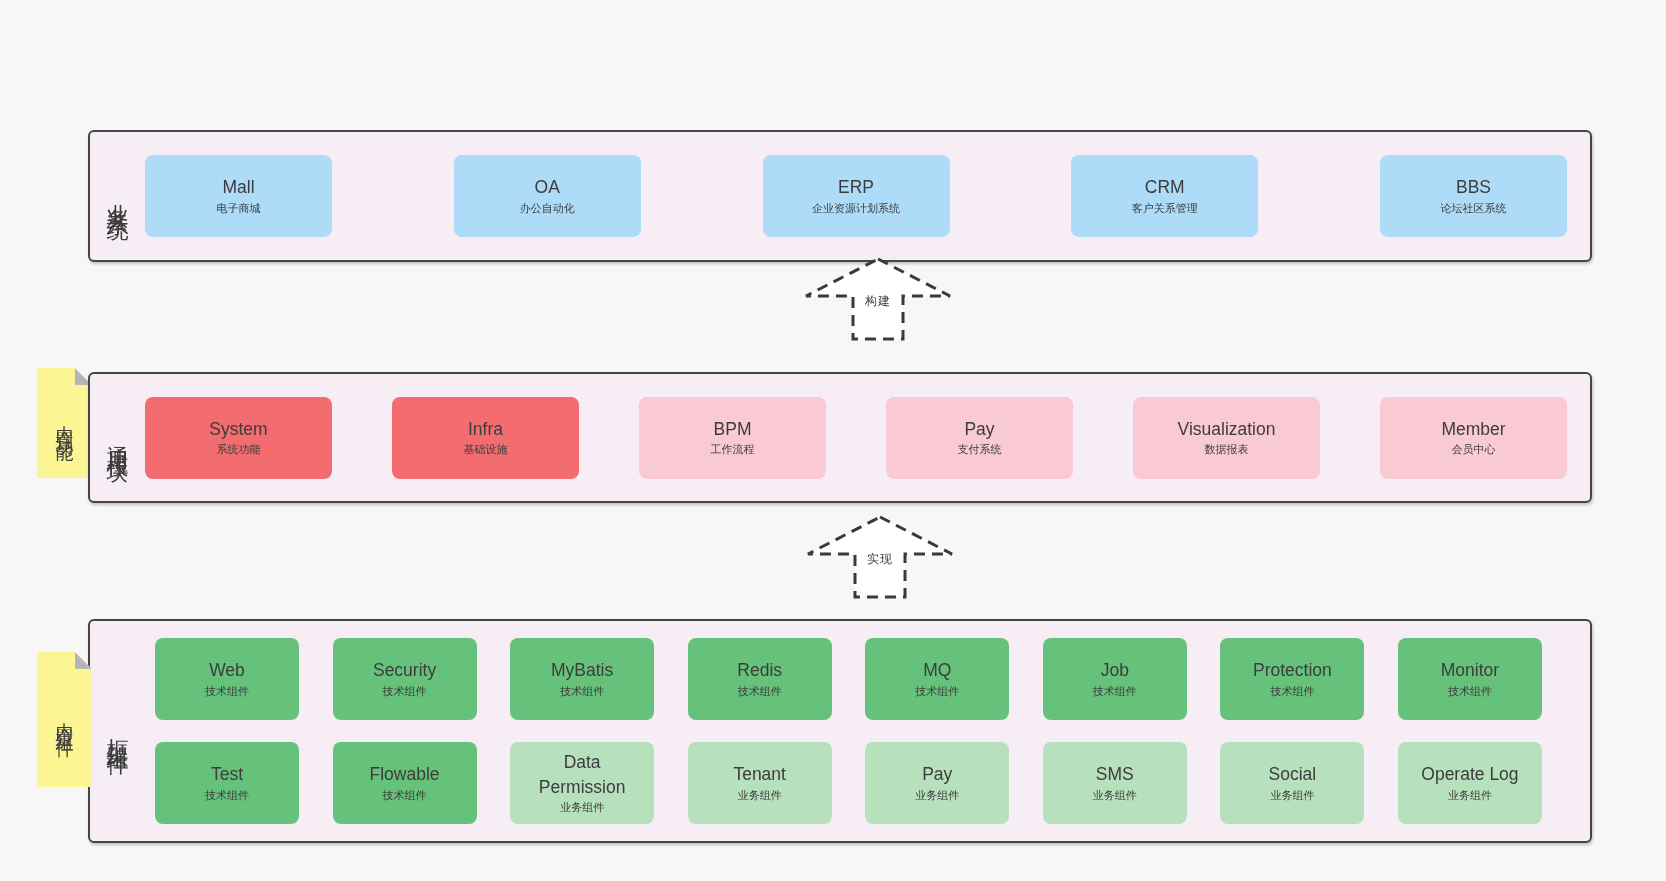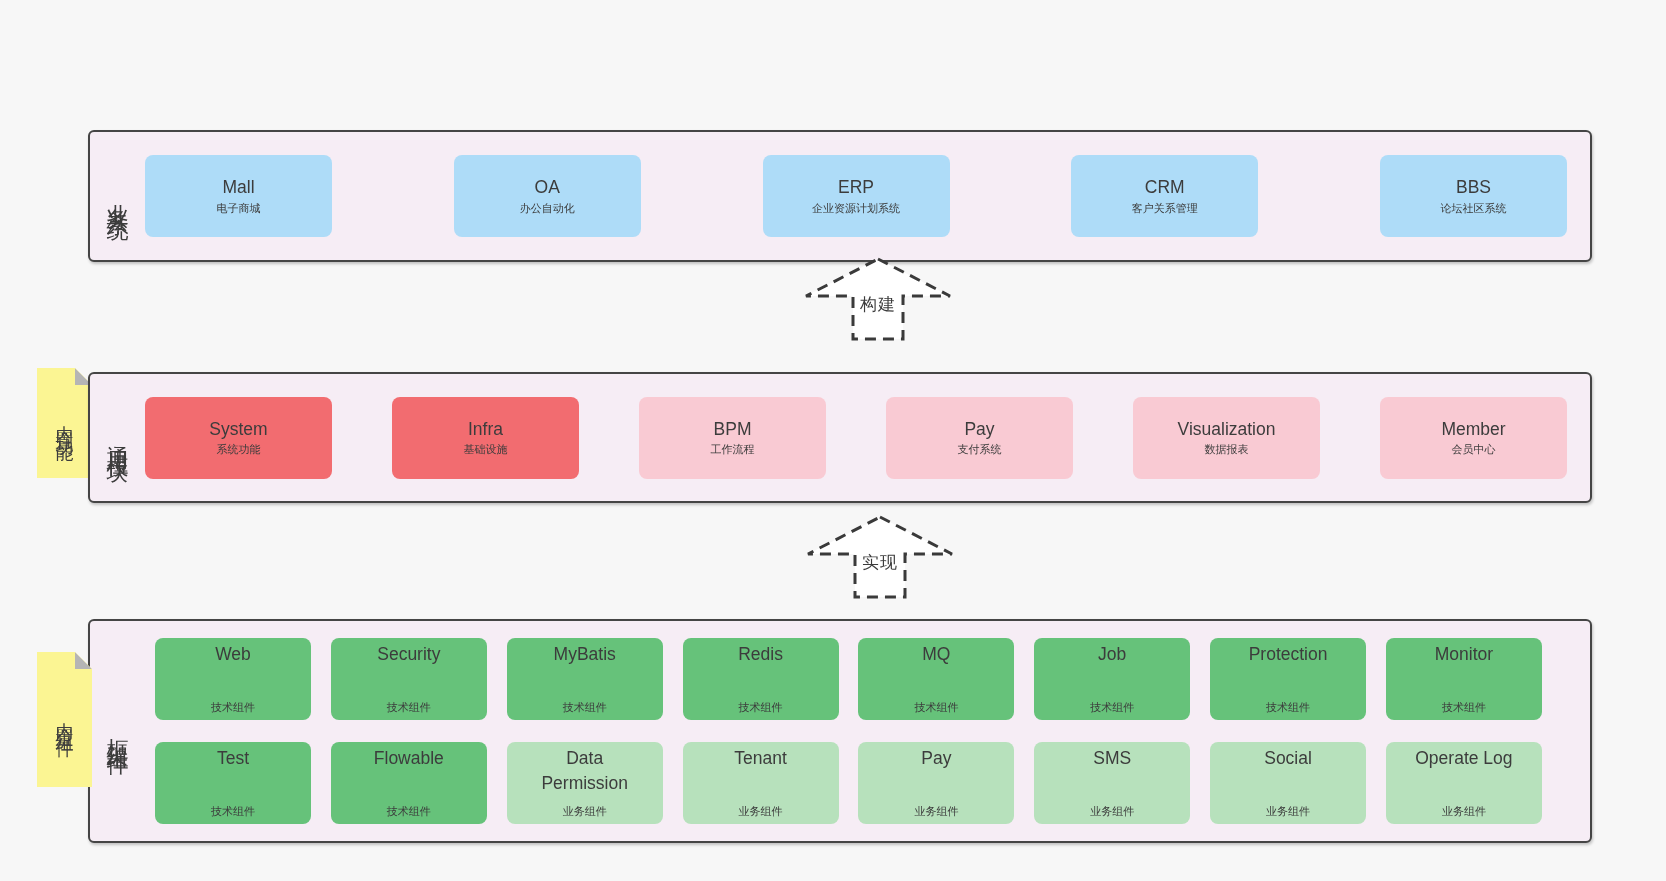--- a/index.html
+++ b/index.html
@@ -39,21 +39,21 @@
   .rows{margin-left:10px;display:flex;flex-direction:column;gap:22px;}
 
   
   .box{
     box-sizing:border-box;
     width:187px;height:82px;border-radius:8px;
     display:flex;flex-direction:column;align-items:center;justify-content:center;
     text-align:center;padding:4px 14px;
     font-size:17px;line-height:1.45;
   }
-  .boxes-8 .box{width:156px;justify-content:space-between;}
+  .boxes-8 .box{width:144px;}
   .box-title{font-size:17.5px;}
   .box-subtitle{font-size:11px;}
   .box-blue{background:var(--box-blue,#aedcf8);}
   .box-red{background:var(--box-red,#f26c70);}
   .box-pink{background:var(--box-pink,#f9cad3);}
   .box-green{background:var(--box-green,#66c27a);}
   .box-light-green{background:var(--box-light-green,#b7e1bc);}
 
   
   .arrow{position:absolute;width:150px;height:86px;}
@@ -63,21 +63,21 @@
   .arrow polygon{
     fill:#ffffff;
     stroke:var(--line-dark,#3a3a3a);
     stroke-width:3;
     stroke-dasharray:11 7;
     stroke-linejoin:miter;
   }
   .arrow-label{
     position:absolute;top:37px;left:50%;transform:translateX(-50%);
     background:#ffffff;padding:0 3px;
-    font-size:17px;letter-spacing:1px;white-space:nowrap;
+    font-size:12px;letter-spacing:1px;white-space:nowrap;
     color:var(--text-dark,#3c3c3c);
   }
 
   
   .sticky{
     position:absolute;left:37px;width:55px;
     background:var(--sticky-yellow,#fbf593);
     clip-path:polygon(0 0, calc(100% - 17px) 0, 100% 17px, 100% 100%, 0 100%);
     display:flex;align-items:center;justify-content:center;
   }

